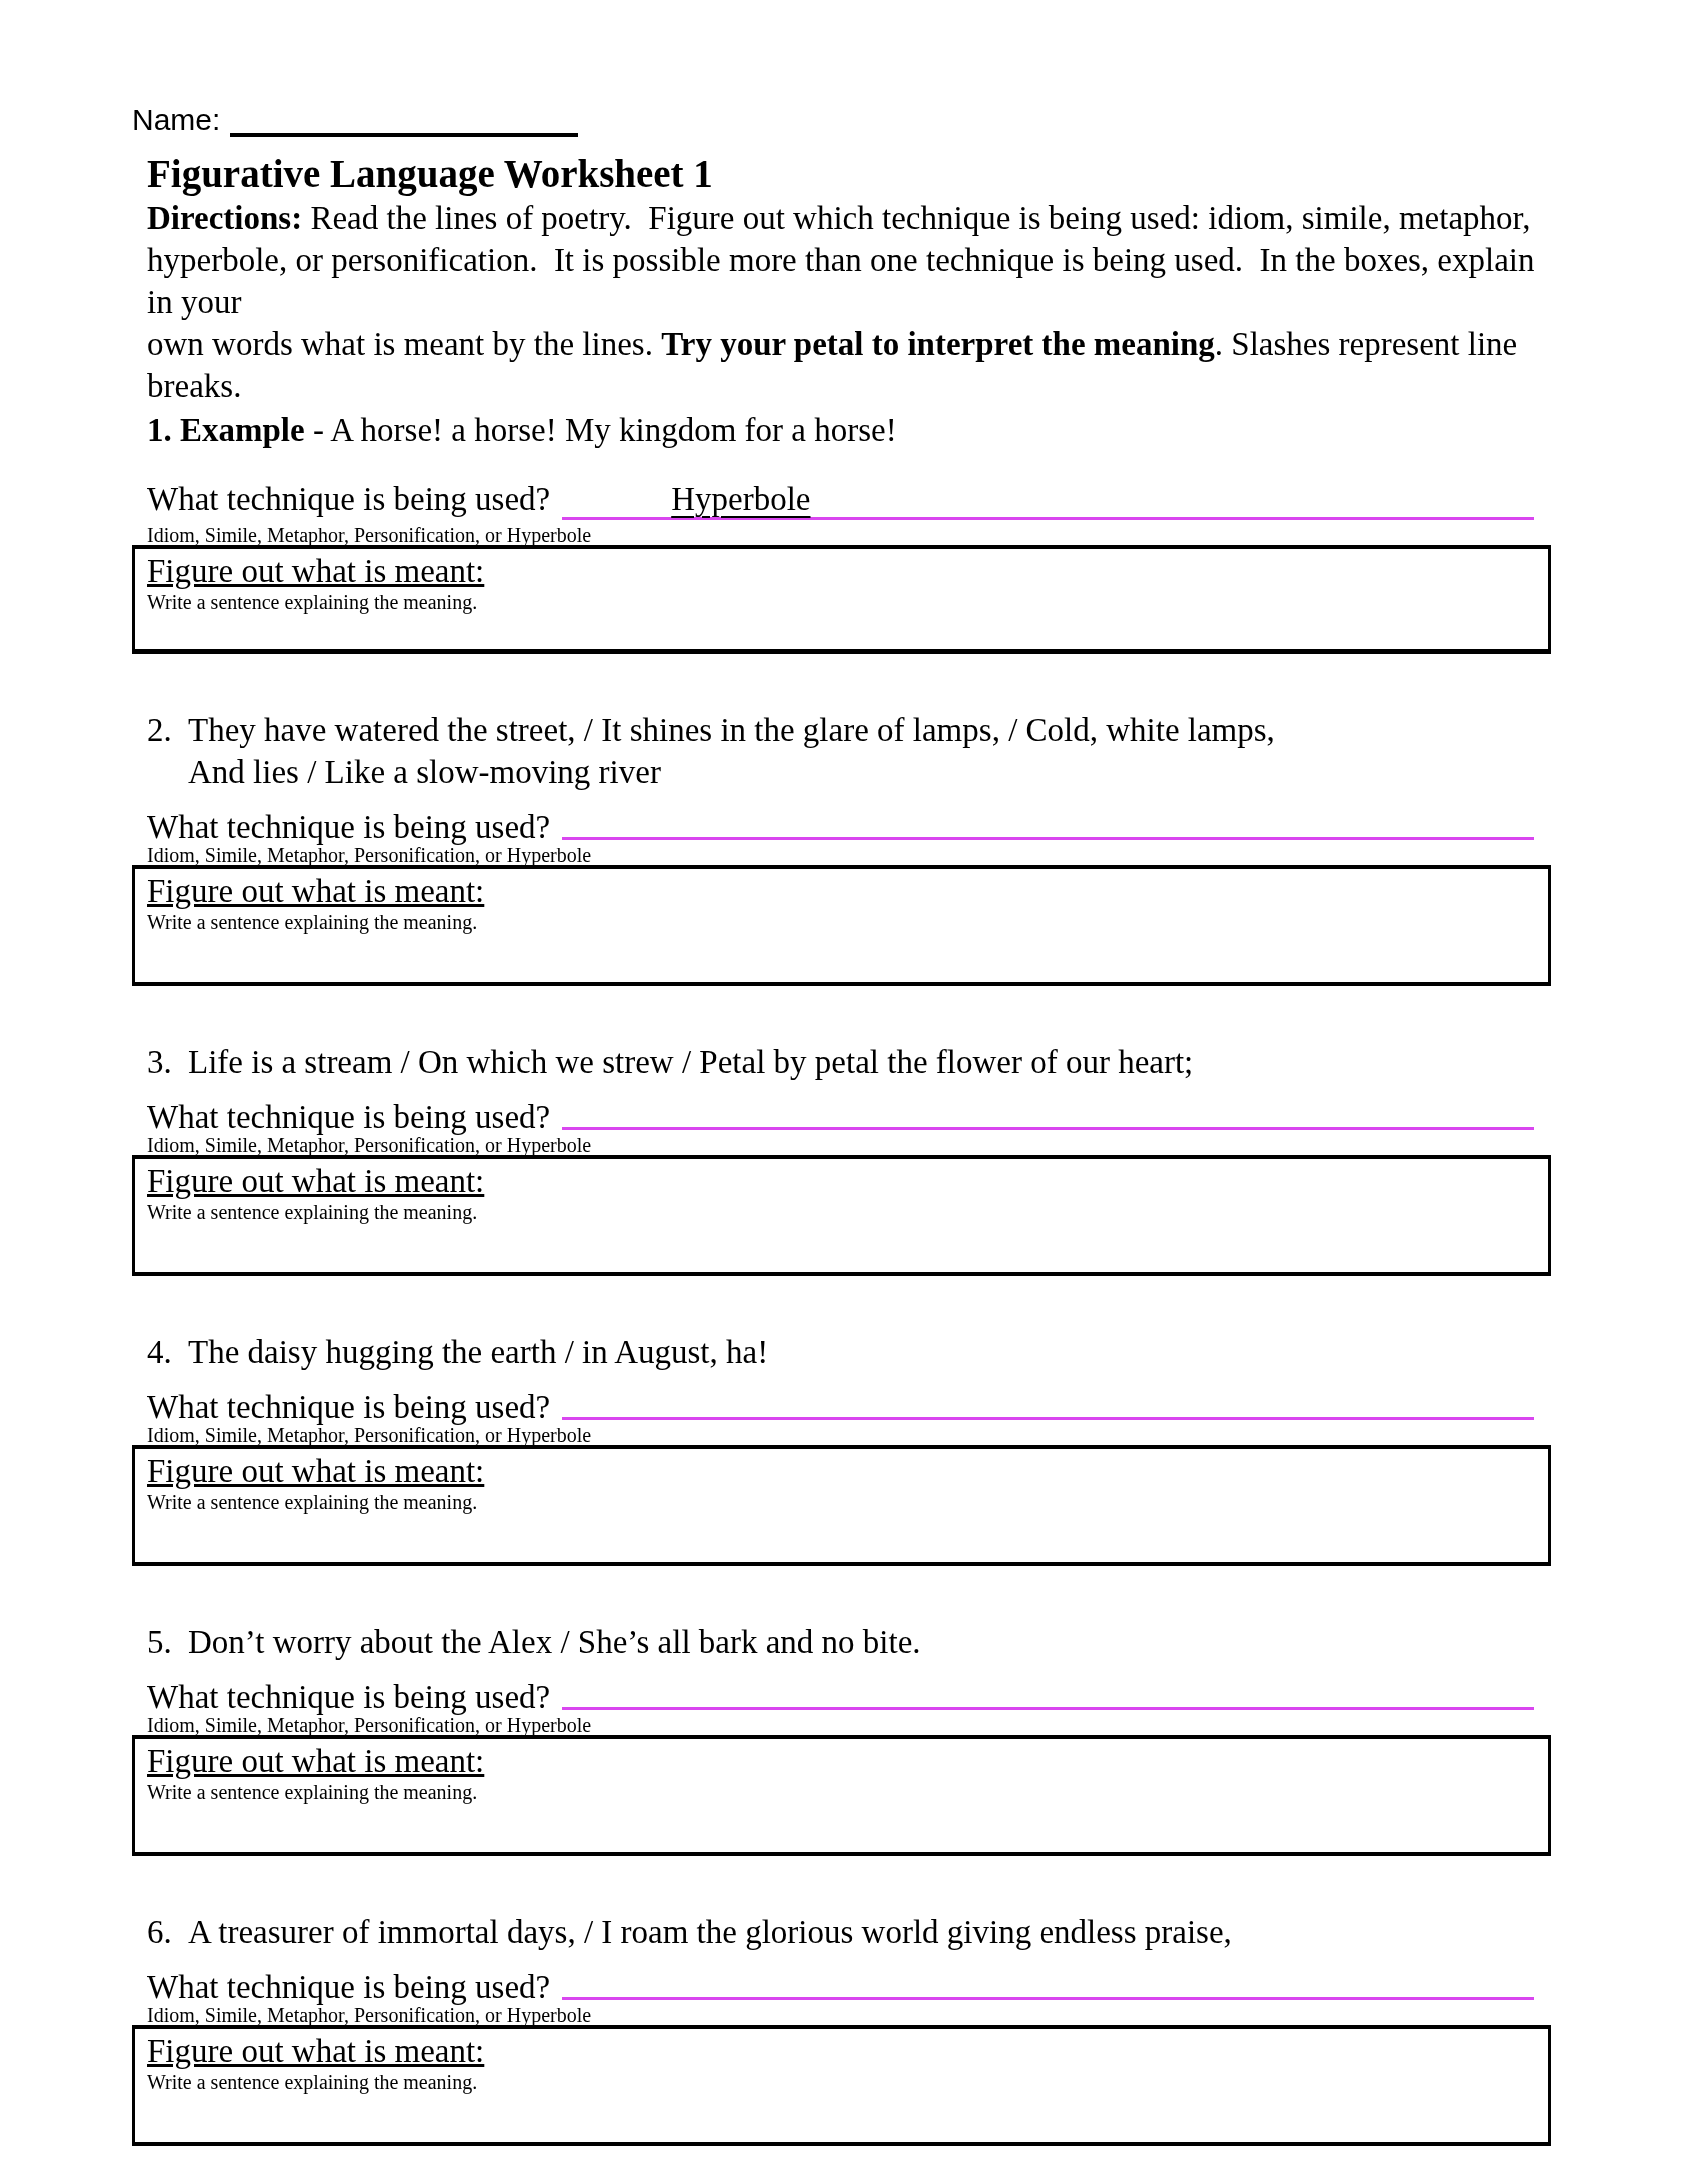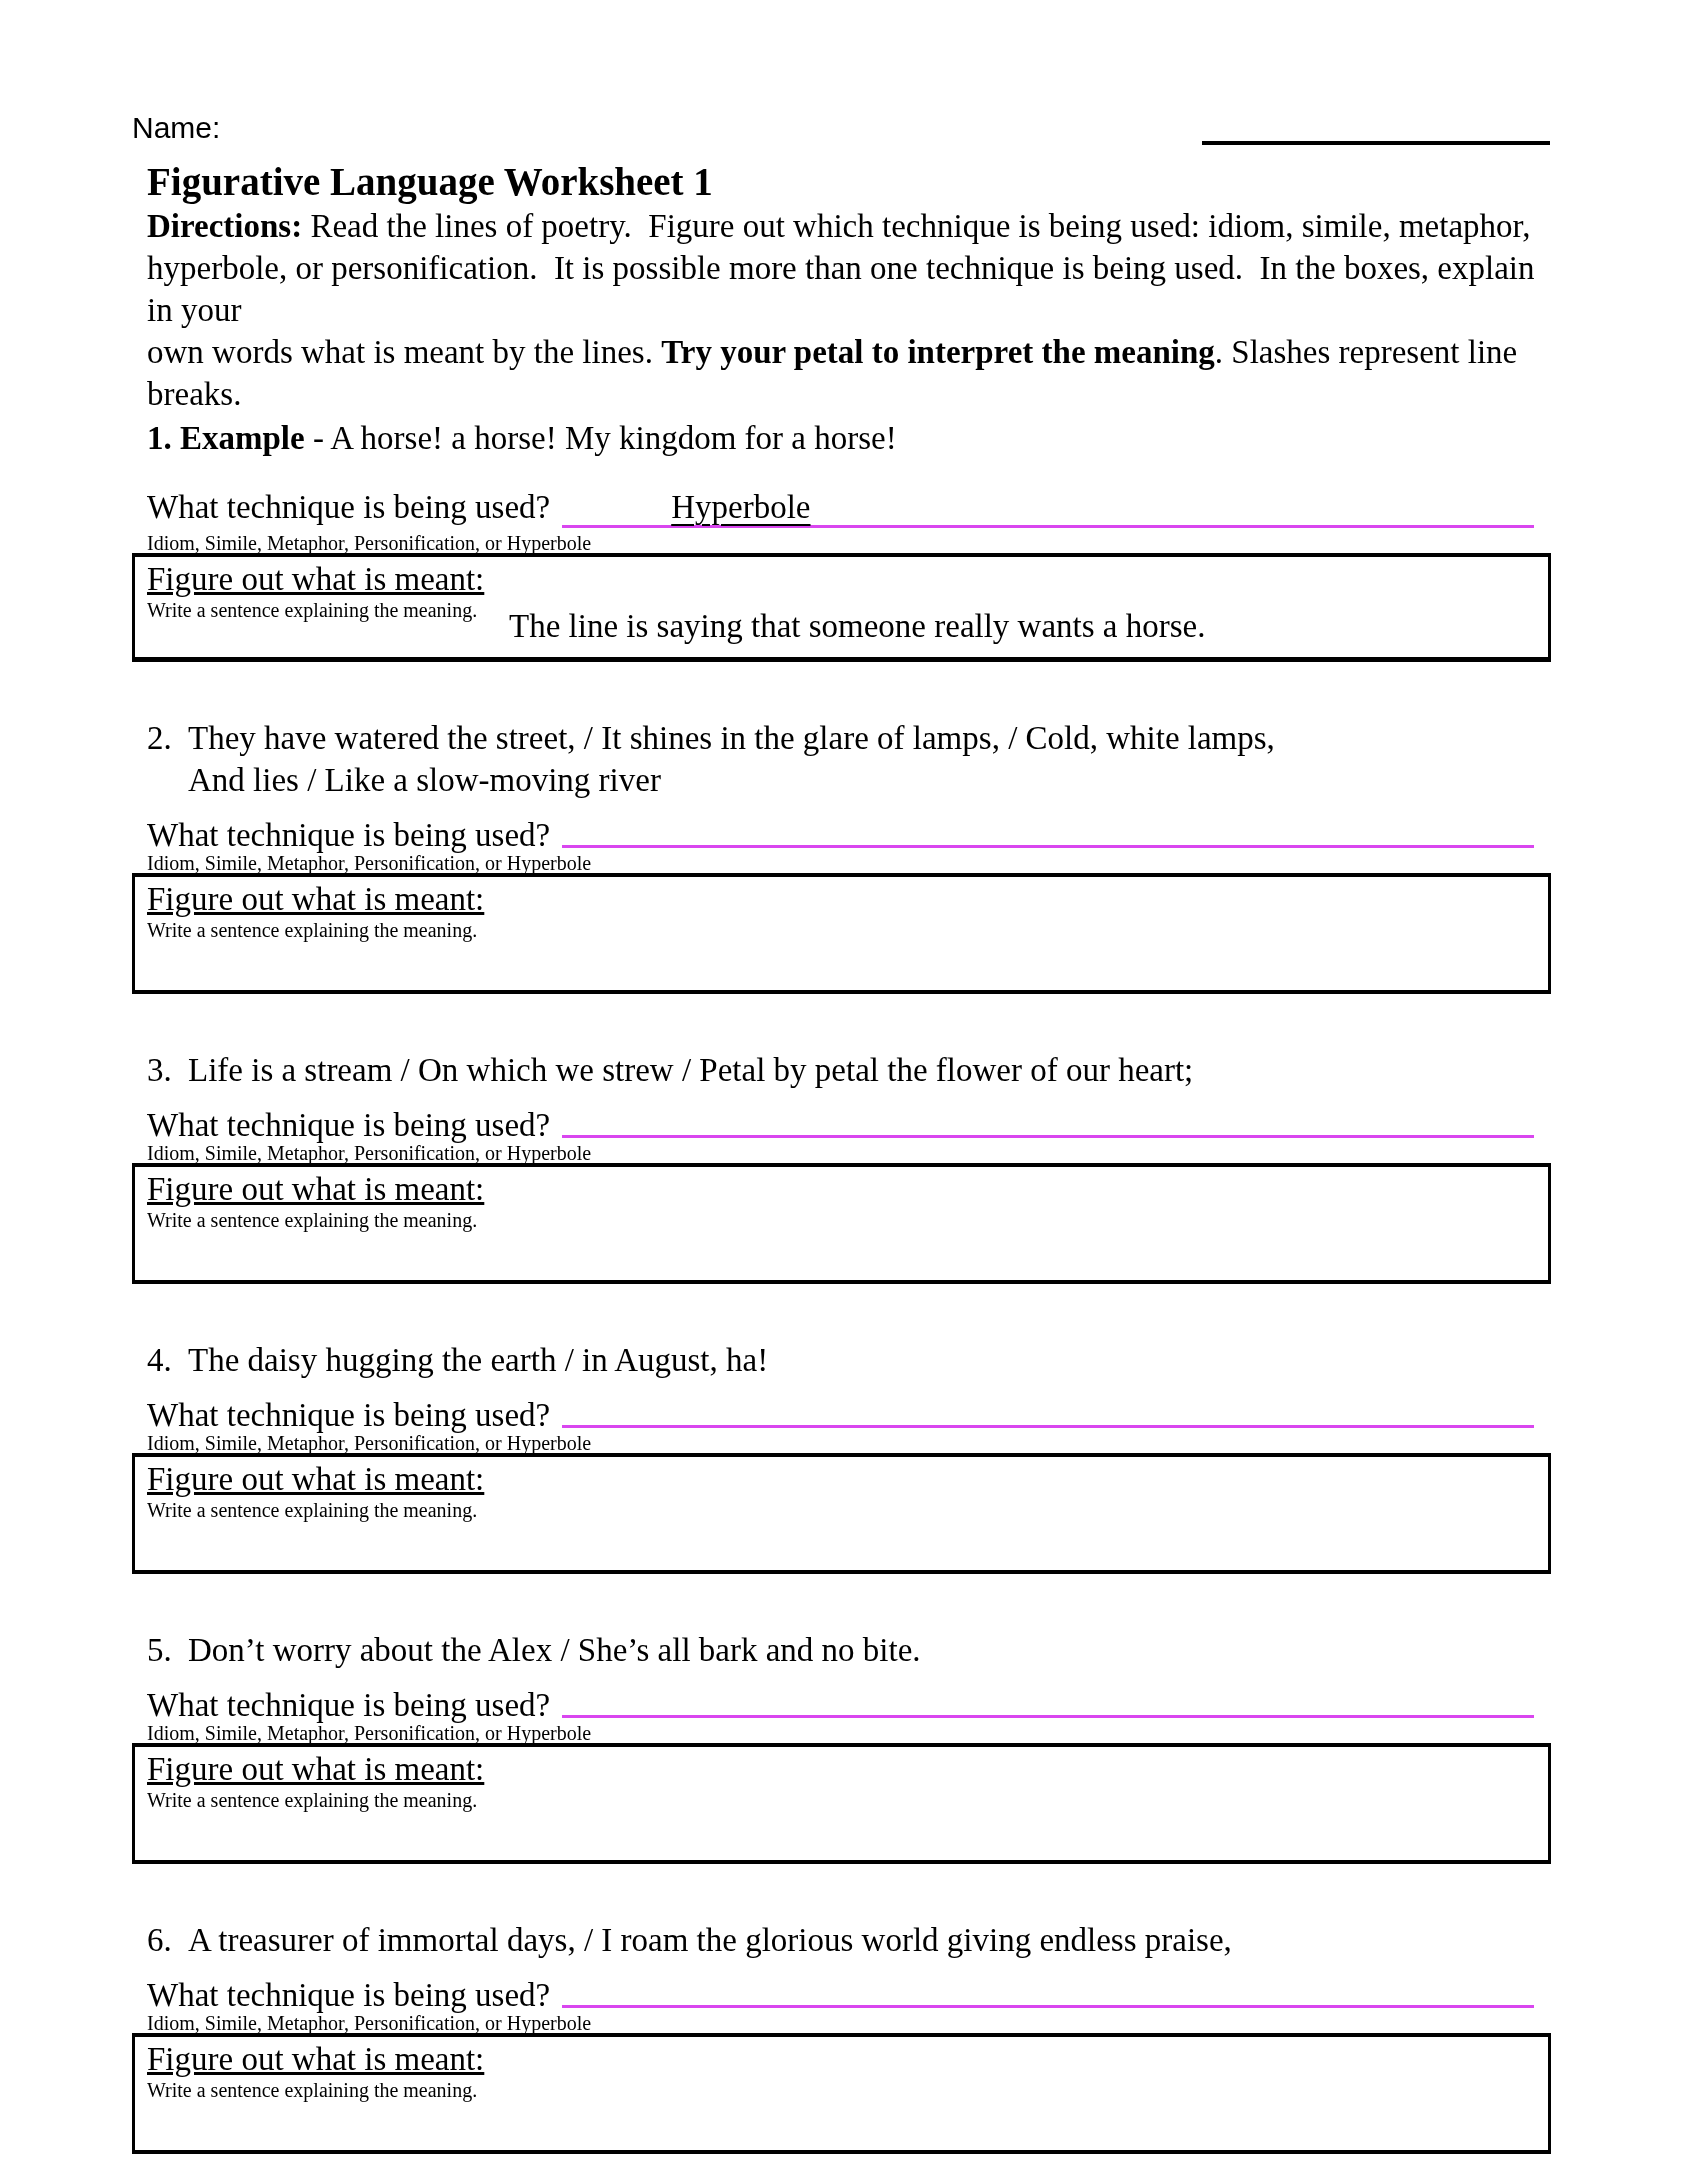--- a/index.html
+++ b/index.html
@@ -13,23 +13,22 @@
   }
   .page {
     width: 1683px;
     height: 2178px;
     padding: 103px 133px 0 132px;
   }
 
   
   .name-row {
     display: flex;
-    justify-content: space-between;
+    justify-content: flex-start;
     align-items: flex-end;
-    margin-top: 8px;
   }
   .name-label {
     font-family: "Liberation Sans", "DejaVu Sans", sans-serif;
     font-size: 30px;
     line-height: 34px;
   }
   .name-line {
     width: 348px;
     height: 30px;
     margin-left: 10px;
@@ -147,21 +146,20 @@
   <section class="question example">
     <div class="q-text q-text-example"><b>1. Example</b><span> - A horse! a horse! My kingdom for a horse!</span></div>
     <div class="tech-row">
       <span class="tech-label">What technique is being used?</span>
       <span class="tech-line"><span class="written-technique">Hyperbole</span></span>
     </div>
     <div class="hint">Idiom, Simile, Metaphor, Personification, or Hyperbole</div>
     <div class="answer-box box-example">
       <div class="box-title">Figure out what is meant:</div>
       <div class="box-hint">Write a sentence explaining the meaning.</div>
-      <div class="written-meaning">The line is saying that someone really wants a horse.</div>
     </div>
   </section>
 
   <section class="question">
     <div class="q-text">
       <span class="q-num">2.</span>
       <span class="q-body">They have watered the street, / It shines in the glare of lamps, / Cold, white lamps,
 And lies / Like a slow-moving river</span>
     </div>
     <div class="tech-row">

